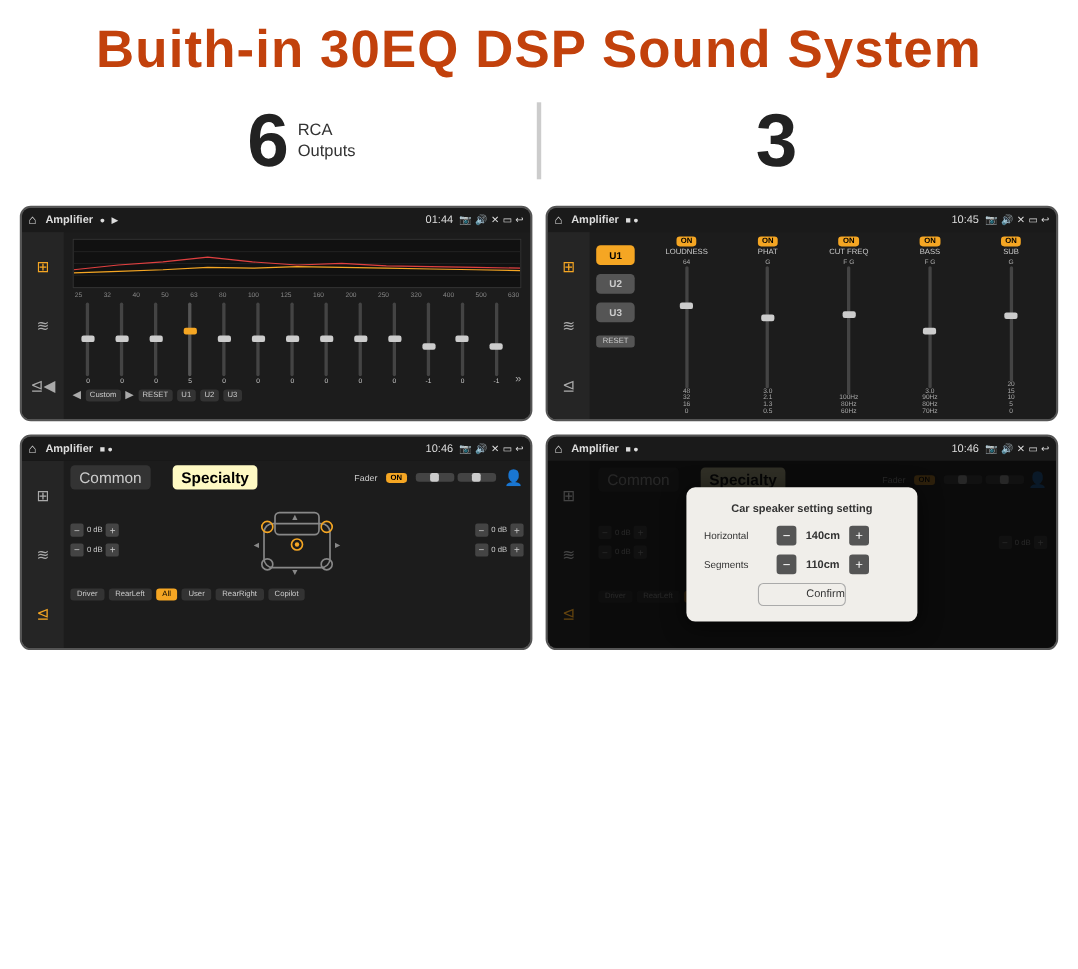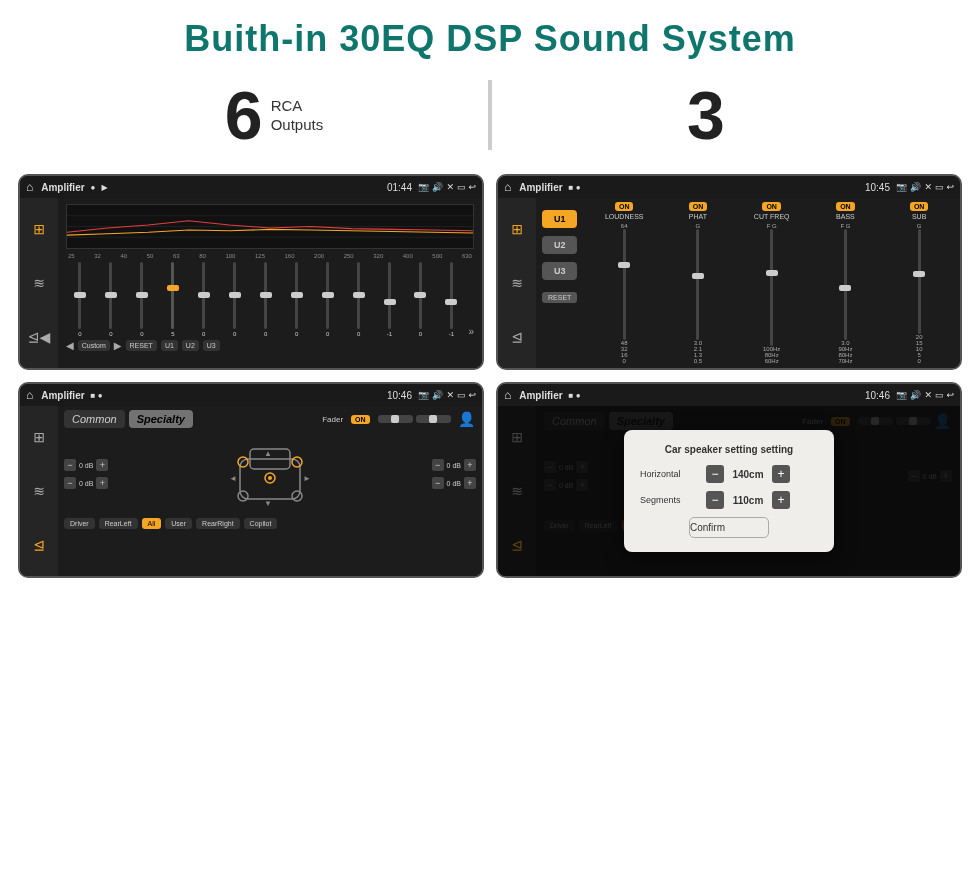--- a/index.html
+++ b/index.html
@@ -10,23 +10,23 @@
       min-height: 881px;
       overflow-x: hidden;
     }
 
     
     .header {
       text-align: center;
       padding: 18px 20px 10px;
     }
     .header h1 {
-      font-size: 36px;
+      font-size: 48px;
       font-weight: 900;
-      color: #0f766e;
+      color: #c2410c;
       letter-spacing: 1px;
     }
 
     
     .stats-row {
       display: flex;
       justify-content: center;
       align-items: center;
       padding: 10px 60px 18px;
       gap: 0;
@@ -291,30 +291,30 @@
     .fader-top-btns {
       display: flex;
       gap: 4px;
       margin-bottom: 6px;
       align-items: center;
     }
     .mode-btn {
       background: #333;
       color: #ccc;
       border-radius: 4px;
-      font-size: 11px;
+      font-size: 14px;
       padding: 3px 8px;
       border: none;
       cursor: pointer;
-      font-style: italic;
     }
     .mode-btn.active {
-      background: #737373;
+      background: #fef9c3;
       color: #000;
       font-weight: bold;
+      margin-left: 16px;
     }
     .fader-label {
       font-size: 8px;
       color: #ccc;
       margin-left: auto;
     }
     .fader-on-badge {
       background: #f5a623;
       color: #000;
       border-radius: 3px;
@@ -475,21 +475,21 @@
       display: block;
       width: 80px;
       margin: 8px auto 0;
       background: #f0eeea;
       border: 1px solid #aaa;
       border-radius: 5px;
       font-size: 10px;
       color: #333;
       padding: 4px 0;
       cursor: pointer;
-      text-align: left;
+      text-align: right;
     }
 
     
     .eq-grid-line {
       stroke: #333;
       stroke-width: 0.5;
     }
   </style>
 </head>
 <body>

